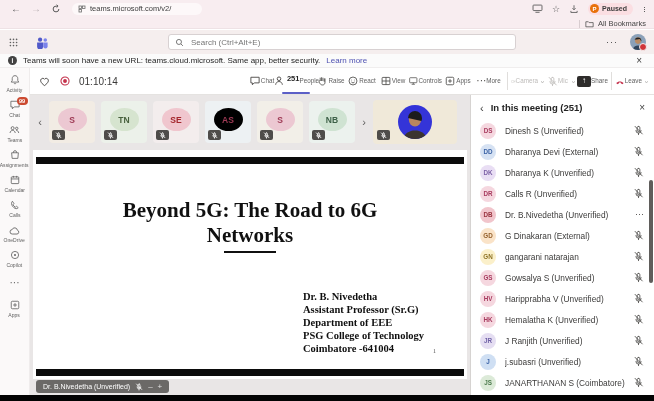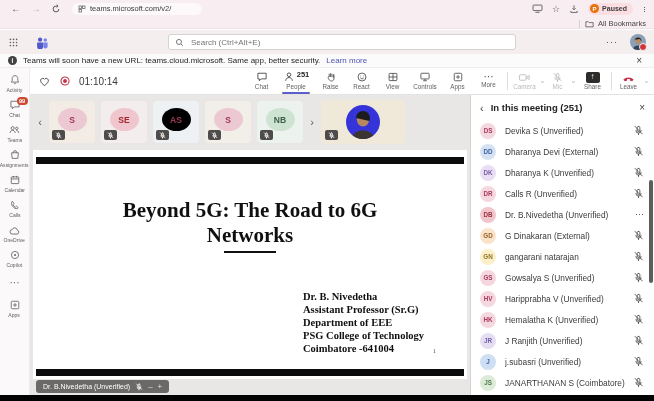--- a/index.html
+++ b/index.html
@@ -57,21 +57,21 @@
   .banner-link{font-size:8px;color:#4f52b2;cursor:pointer}
   .banner-close{margin-left:auto;color:#424242;font-size:10px;cursor:pointer;padding-right:4px}
 
   
   .toolbar{position:absolute;top:68px;left:30px;right:0;height:27px;background:#fff;
     border-bottom:1px solid #e5e3e1;box-sizing:border-box;}
   .tb-left{position:absolute;left:8px;top:0;height:26px;display:flex;align-items:center;gap:8px;}
   .hb-ic{color:#484644}
   .timer{font-size:10px;color:#3b3a39}
   .tb-right{position:absolute;right:4px;top:0;height:26px;display:flex;align-items:center;}
-  .tbb{width:31px;height:26px;display:flex;flex-direction:column;align-items:center;
+  .tbb{width:31px;height:26px;display:flex;flex-direction:row;align-items:center;
     justify-content:center;color:#484644;position:relative;cursor:pointer;}
   .tbb .lb{font-size:6.3px;color:#616161;margin-top:1px;line-height:1;white-space:nowrap}
   .tbb.sel::after{content:"";position:absolute;left:5px;right:5px;bottom:0;height:2px;
     background:#5b5fc7;border-radius:1px;}
   .icon-row{display:flex;align-items:flex-start;gap:2px}
   .pcount{font-size:7.5px;font-weight:bold;color:#242424;line-height:1}
   .tbb.disabled,.tbb.disabled .lb{color:#bdbbb9}
   .chev{font-size:8px;color:#a8a6a4;width:8px;text-align:center;cursor:pointer}
   .tb-sep{width:1px;height:18px;background:#e0dedc;margin:0 3px}
   .share-sq{width:14px;height:11px;background:#2e2c2b;border-radius:2px;color:#fff;font-size:8px;
@@ -443,20 +443,31 @@
             <span class="tile-mic">
               <svg width="7" height="7" viewBox="0 0 16 16" fill="none" stroke="currentColor" stroke-width="1.8" stroke-linecap="round">
                 <rect x="6" y="2" width="4" height="7.5" rx="2"></rect>
                 <path d="M4.2 8a3.8 3.8 0 0 0 7.6 0"></path>
                 <path d="M8 11.8V14"></path>
                 <path d="M3 2l10.5 11"></path>
               </svg>
             </span>
           </div>
 
+          <div class="tile" style="background: rgb(236, 241, 234);">
+            <span class="tile-avatar" style="background: rgb(214, 228, 207); color: rgb(71, 96, 60);">TN</span>
+            <span class="tile-mic">
+              <svg width="7" height="7" viewBox="0 0 16 16" fill="none" stroke="currentColor" stroke-width="1.8" stroke-linecap="round">
+                <rect x="6" y="2" width="4" height="7.5" rx="2"></rect>
+                <path d="M4.2 8a3.8 3.8 0 0 0 7.6 0"></path>
+                <path d="M8 11.8V14"></path>
+                <path d="M3 2l10.5 11"></path>
+              </svg>
+            </span>
+          </div>
 
           <div class="tile" style="background: rgb(243, 237, 237);">
             <span class="tile-avatar" style="background: rgb(240, 198, 206); color: rgb(164, 38, 44);">SE</span>
             <span class="tile-mic">
               <svg width="7" height="7" viewBox="0 0 16 16" fill="none" stroke="currentColor" stroke-width="1.8" stroke-linecap="round">
                 <rect x="6" y="2" width="4" height="7.5" rx="2"></rect>
                 <path d="M4.2 8a3.8 3.8 0 0 0 7.6 0"></path>
                 <path d="M8 11.8V14"></path>
                 <path d="M3 2l10.5 11"></path>
               </svg>
@@ -562,21 +573,21 @@
   <div class="panel">
     <div class="panel-head">
       <span class="ph-back">‹</span>
       <span class="ph-title">In this meeting (251)</span>
       <span class="ph-close">×</span>
     </div>
     <div class="plist">
 
         <div class="prow">
           <span class="pav" style="background: rgb(245, 215, 223); color: rgb(167, 58, 94);">DS</span>
-          <span class="pname">Devika S (Unverified)</span>
+          <span class="pname">Dinesh S (Unverified)</span>
           <span class="pmic">
             <svg width="11" height="11" viewBox="0 0 16 16" fill="none" stroke="currentColor" stroke-width="1.2" stroke-linecap="round">
               <rect x="6" y="2" width="4" height="7.5" rx="2"></rect>
               <path d="M4.2 8a3.8 3.8 0 0 0 7.6 0"></path>
               <path d="M8 11.8V14"></path>
               <path d="M3 2l10.5 11"></path>
             </svg>
           </span>
 
         </div>

